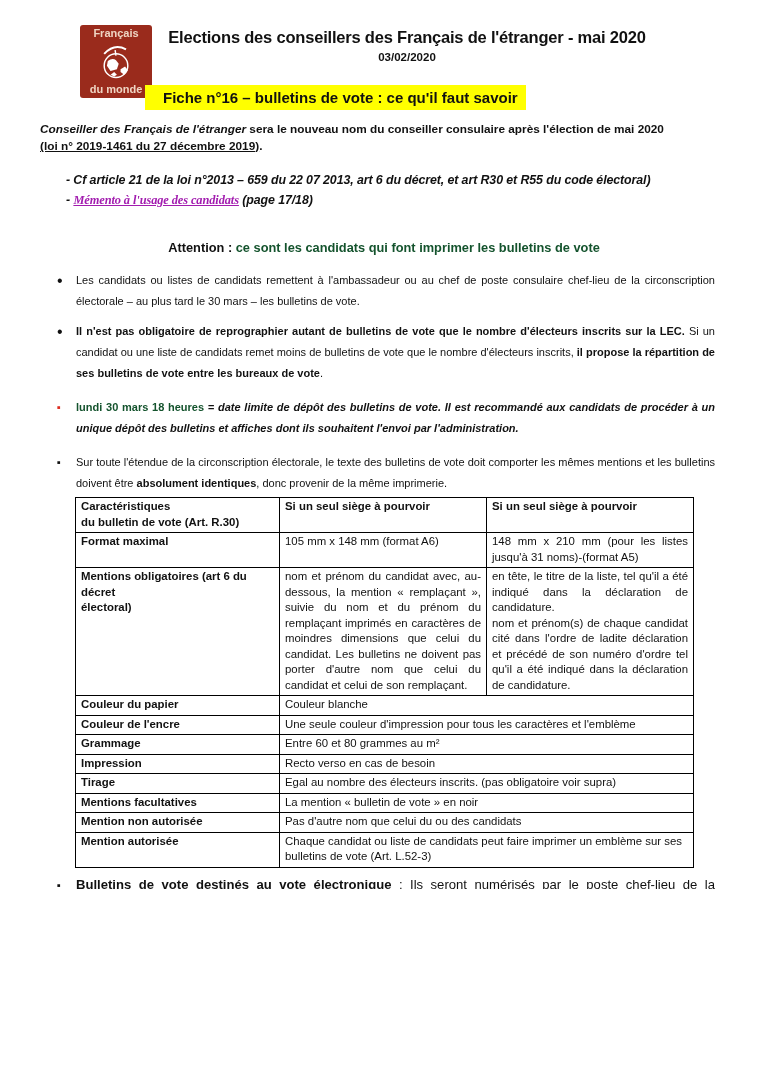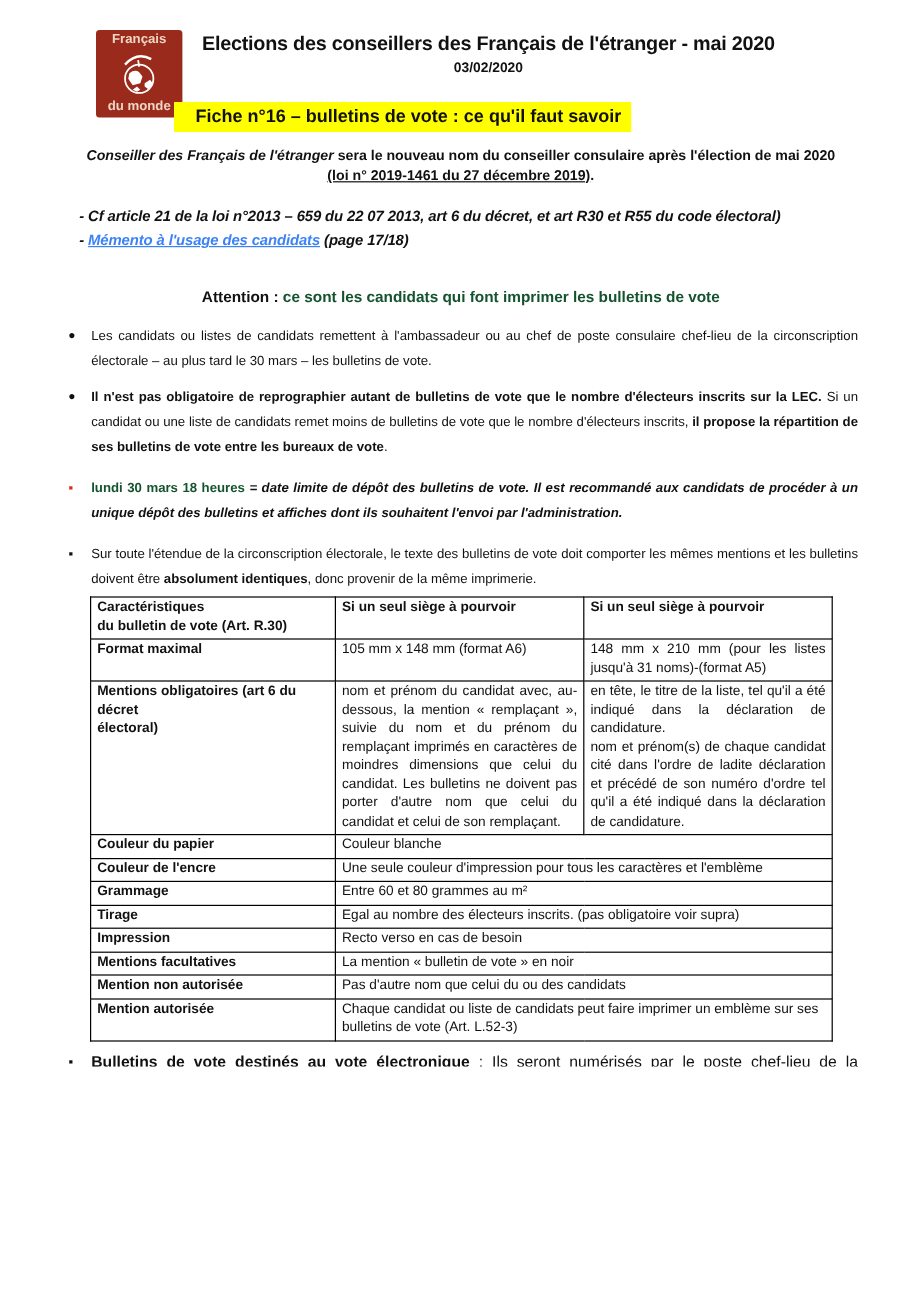--- a/index.html
+++ b/index.html
@@ -32,30 +32,30 @@
   .fiche{
     position:absolute;left:145px;top:85px;
     background:#FFFF00;
     font-size:15px;font-weight:bold;
     padding:4px 8px 4px 18px;
     white-space:nowrap;
   }
   
   .intro-note{
     position:absolute;left:40px;top:121px;width:688px;
-    text-align:center;font-size:11.8px;line-height:17px;font-weight:600;
+    text-align:left;font-size:11.8px;line-height:17px;font-weight:600;
   }
   .intro-note .it{font-style:italic;}
   .intro-note .ul{text-decoration:underline;}
   .refs{
     position:absolute;left:66px;top:170px;width:690px;
     font-size:12.4px;font-weight:bold;font-style:italic;line-height:20px;
     letter-spacing:-0.1px;
   }
-  .refs a{color:#3b82f6;text-decoration:underline;cursor:pointer;}
+  .refs a{color:#a21caf;text-decoration:underline;cursor:pointer;font-family:Liberation Serif, serif;}
   
   .attention{
     position:absolute;left:0;top:240px;width:768px;
     text-align:center;font-size:12.8px;font-weight:bold;
   }
   .red{color:#14532d;}
   
   .bullets{
     position:absolute;left:55px;top:270px;width:660px;
     margin:0;padding:0;list-style:none;
@@ -205,26 +205,26 @@
     </tr>
     <tr>
       <td class="lbl">Couleur de l'encre</td>
       <td class="val" colspan="2">Une seule couleur d'impression pour tous les caractères et l'emblème</td>
     </tr>
     <tr>
       <td class="lbl">Grammage</td>
       <td class="val" colspan="2">Entre 60 et 80 grammes au m²</td>
     </tr>
     <tr>
+      <td class="lbl">Impression</td>
+      <td class="val" colspan="2">Recto verso en cas de besoin</td>
+    </tr>
+    <tr>
       <td class="lbl">Tirage</td>
       <td class="val" colspan="2">Egal au nombre des électeurs inscrits. (pas obligatoire voir supra)</td>
-    </tr>
-    <tr>
-      <td class="lbl">Impression</td>
-      <td class="val" colspan="2">Recto verso en cas de besoin</td>
     </tr>
     <tr>
       <td class="lbl">Mentions facultatives</td>
       <td class="val" colspan="2">La mention « bulletin de vote » en noir</td>
     </tr>
     <tr>
       <td class="lbl">Mention non autorisée</td>
       <td class="val" colspan="2">Pas d'autre nom que celui du ou des candidats</td>
     </tr>
     <tr>

